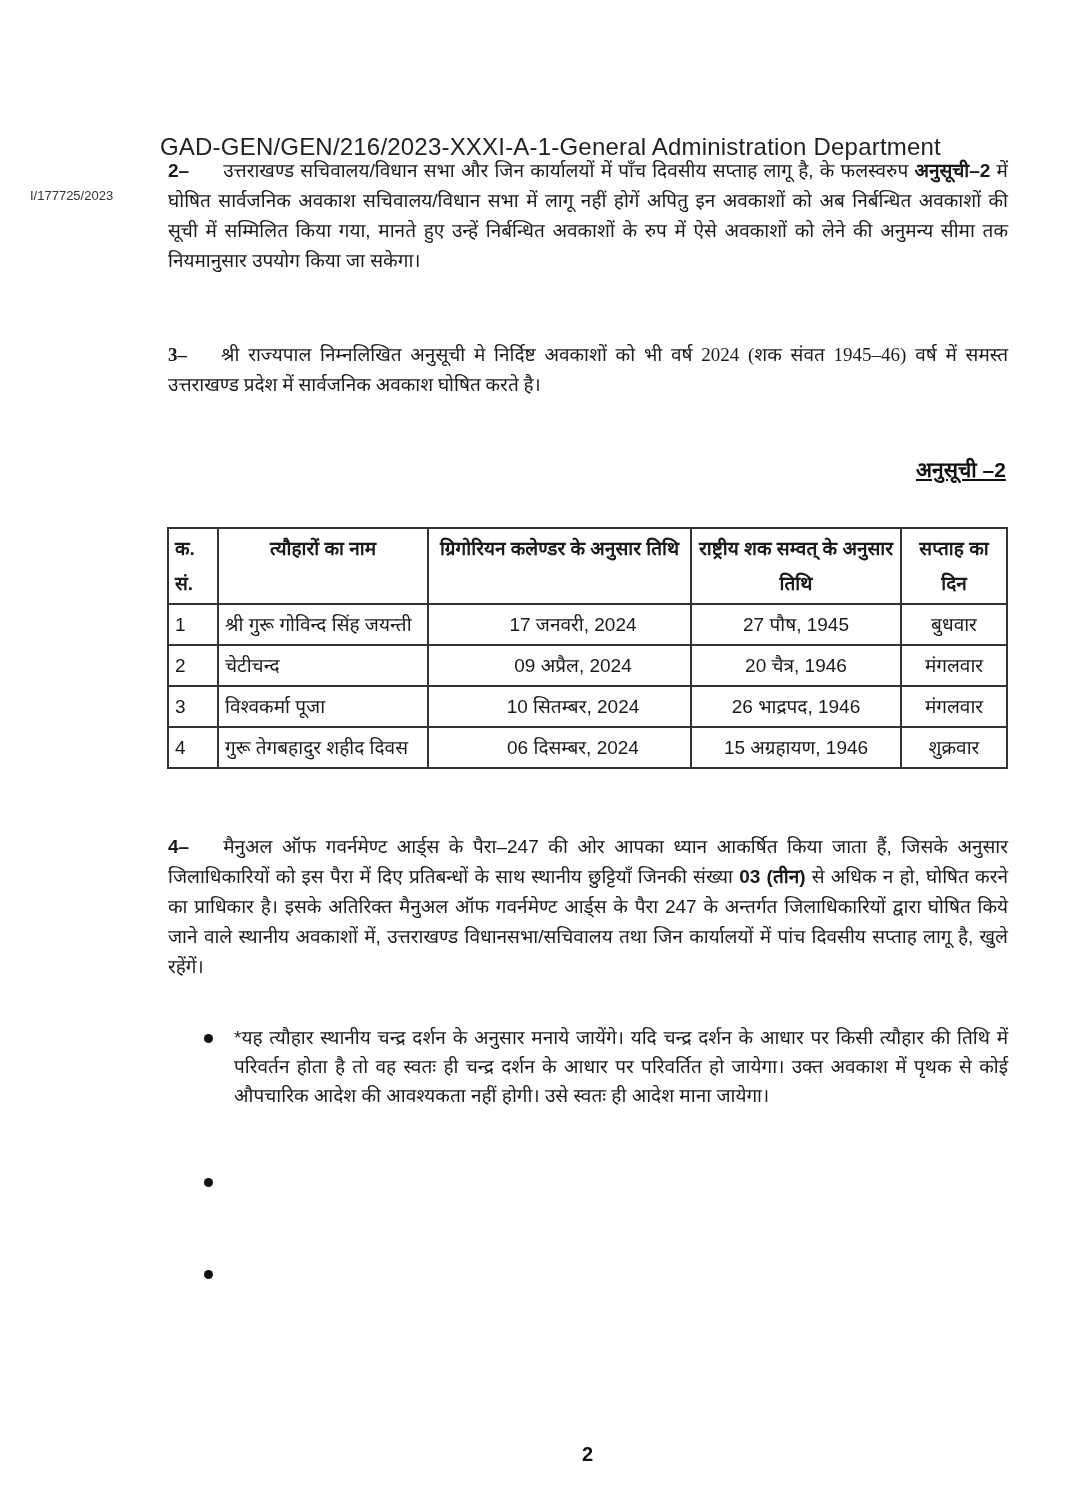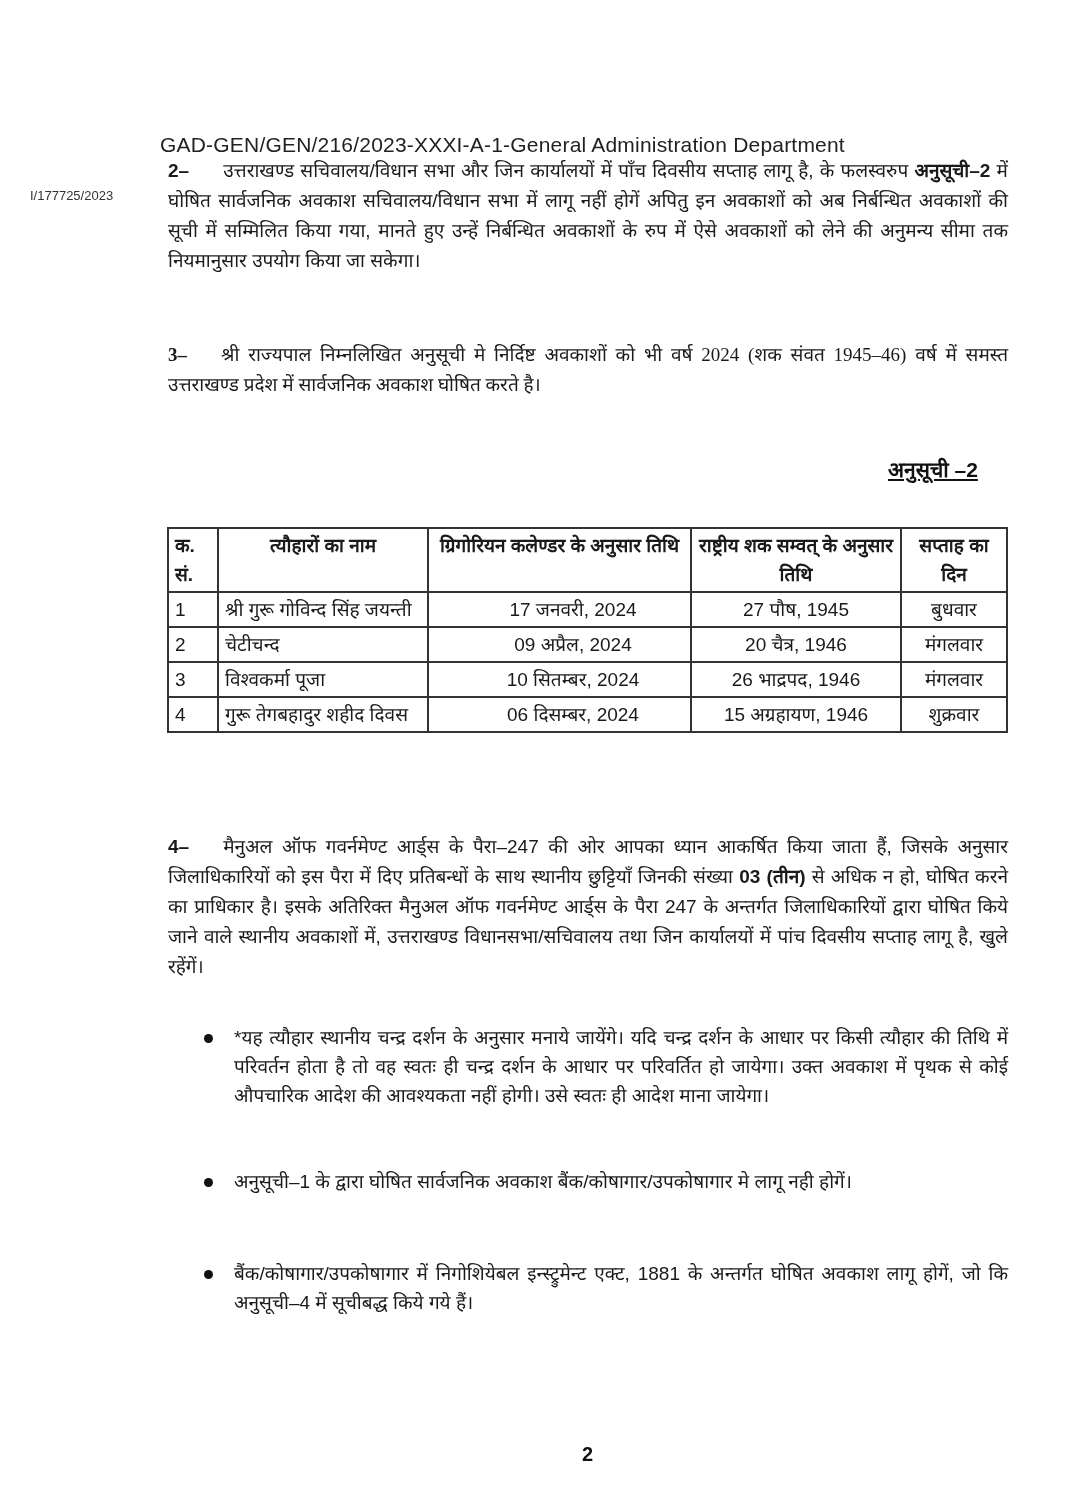--- a/index.html
+++ b/index.html
@@ -2,46 +2,46 @@
 <html><head>
   <meta charset="utf-8">
   <style>
     html, body { margin: 0; padding: 0; background: #ffffff; }
     body {
       width: 1080px; height: 1489px; position: relative; overflow: hidden;
       color: #111; font-family: "Liberation Sans", "DejaVu Sans", sans-serif;
     }
     .abs { position: absolute; }
     .header {
-      left: 160px; top: 133px; font-size: 21px; letter-spacing: 0.2px;
+      left: 160px; top: 133px; font-size: 24px; letter-spacing: 0.2px;
       color: #222; white-space: nowrap;
     }
     .side-ref {
       left: 30px; top: 188px; font-size: 13px; color: #333; white-space: nowrap;
     }
     .para {
       left: 168px; width: 840px; font-size: 19px; line-height: 30px;
       text-align: justify; text-align-last: left; color: #1a1a1a;
     }
     .para .num { font-weight: bold; margin-right: 34px; }
     .para b { font-weight: bold; margin-top: 48px; }
     .p2 { top: 156px; }
     .p3 { top: 340px; font-family: Liberation Serif, serif; }
     .p4 { top: 832px; }
     .schedule-title {
-      left: 888px; top: 455px; font-size: 21px; font-weight: bold;
+      left: 916px; top: 455px; font-size: 21px; font-weight: bold;
       text-decoration: underline; white-space: nowrap;
     }
     table.holidays {
       position: absolute; left: 167px; top: 527px; width: 841px;
       border-collapse: collapse; font-size: 19px; color: #1a1a1a;
     }
     table.holidays th, table.holidays td {
       border: 2px solid #333; vertical-align: top; padding: 2px 6px;
-      line-height: 29px;
+      line-height: 35px;
     }
     table.holidays th { font-weight: bold; text-align: center; }
     table.holidays th.c1 { text-align: left; width: 36px; }
     table.holidays td.c1 { width: 36px; }
     table.holidays td.c2 { width: 196px; }
     table.holidays td.c3 { width: 222px; text-align: center; padding-left: 33px; }
     table.holidays td.c4 { width: 196px; text-align: center; }
     table.holidays td.c5 { text-align: center; }
     .bullets {
       left: 200px; width: 808px; margin: 0; padding: 0; list-style: none;
@@ -116,19 +116,19 @@
 </table>
 
 <div class="abs para p4">
   <span class="num">4–</span><span>मैनुअल ऑफ गवर्नमेण्ट आर्ड्स के पैरा–247 की ओर आपका ध्यान आकर्षित किया जाता हैं, जिसके अनुसार जिलाधिकारियों को इस पैरा में दिए प्रतिबन्धों के साथ स्थानीय छुट्टियाँ जिनकी संख्या </span><b>03 (तीन)</b><span> से अधिक न हो, घोषित करने का प्राधिकार है। इसके अतिरिक्त मैनुअल ऑफ गवर्नमेण्ट आर्ड्स के पैरा 247 के अन्तर्गत जिलाधिकारियों द्वारा घोषित किये जाने वाले स्थानीय अवकाशों में, उत्तराखण्ड विधानसभा/सचिवालय तथा जिन कार्यालयों में पांच दिवसीय सप्ताह लागू है, खुले रहेंगें।</span>
 </div>
 
 <ul class="abs bullets b1">
   <li><span class="dot"></span><span>*यह त्यौहार स्थानीय चन्द्र दर्शन के अनुसार मनाये जायेंगे। यदि चन्द्र दर्शन के आधार पर किसी त्यौहार की तिथि में परिवर्तन होता है तो वह स्वतः ही चन्द्र दर्शन के आधार पर परिवर्तित हो जायेगा। उक्त अवकाश में पृथक से कोई औपचारिक आदेश की आवश्यकता नहीं होगी। उसे स्वतः ही आदेश माना जायेगा।</span></li>
 </ul>
 <ul class="abs bullets b2">
-  <li><span class="dot"></span><span>अनुसूची–1 के द्वारा घोषित सार्वजनिक अवकाश बैंक/कोषागार/उपकोषागार मे लागू नही होगें।</span></li>
+  <li><span class="dot"></span></li>
 </ul>
 <ul class="abs bullets b3">
-  <li><span class="dot"></span><span>बैंक/कोषागार/उपकोषागार में निगोशियेबल इन्स्ट्रुमेन्ट एक्ट, 1881 के अन्तर्गत घोषित अवकाश लागू होगें, जो कि अनुसूची–4 में सूचीबद्ध किये गये हैं।</span></li>
+  <li><span class="dot"></span></li>
 </ul>
 
 <div class="abs page-num">2</div>
 
 </body></html>

